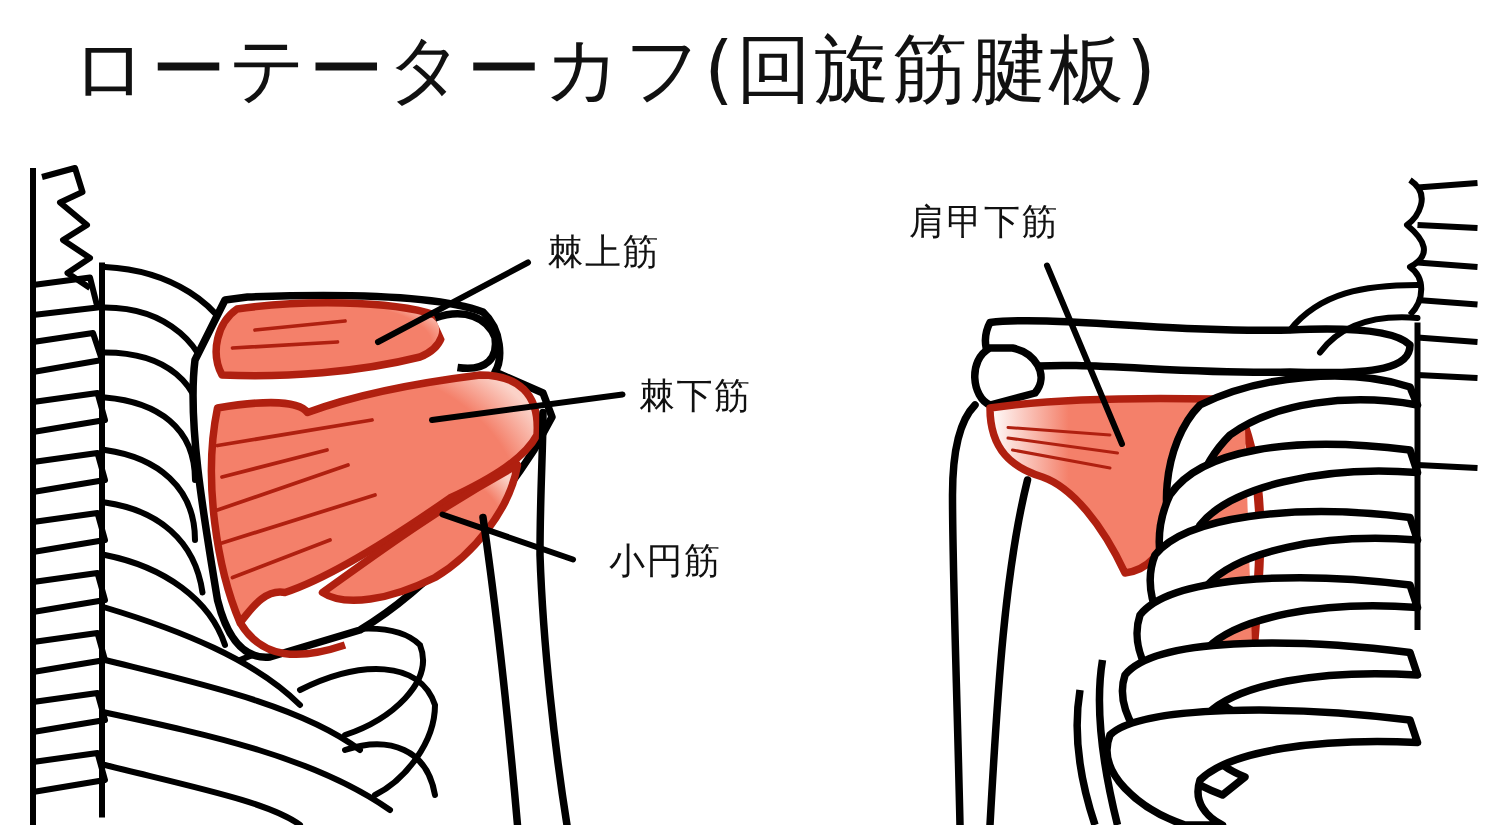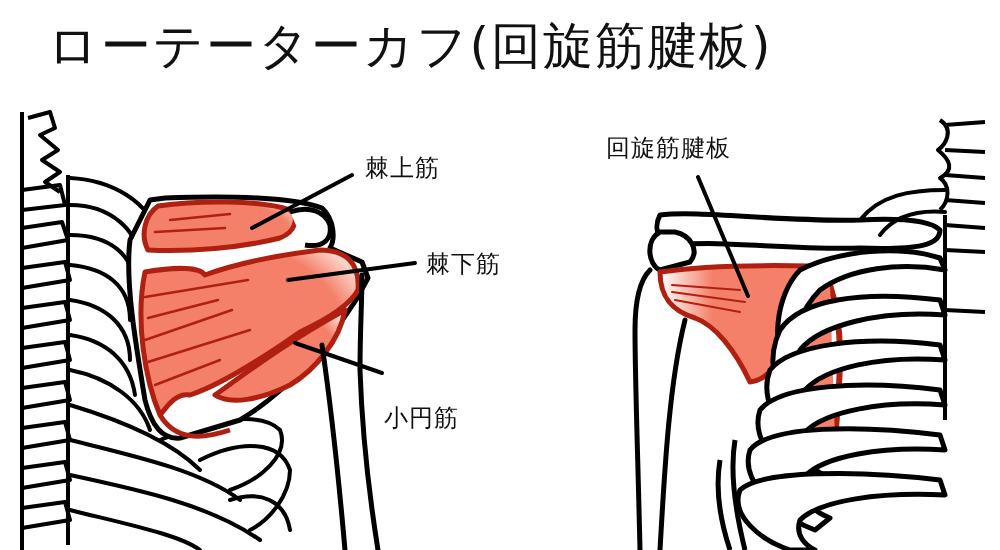--- a/index.html
+++ b/index.html
@@ -146,14 +146,14 @@
       <path d="M860,220 C880,195 910,190 945,190"></path>
       <path d="M880,235 C895,215 920,210 945,212"></path>
     </g>
 
     <line x1="698" y1="177" x2="748" y2="296" stroke="#000" stroke-width="4" stroke-linecap="round"></line>
   </g>
 </svg>
 
 <div class="label" style="left:365px; top:148px;">棘上筋</div>
 <div class="label" style="left:426px; top:244px;text-align:center;">棘下筋</div>
-<div class="label" style="left:384px; top:354px;margin-top:44px;">小円筋</div>
-<div class="label" style="left:606px; top:128px;">回旋筋腱板</div>
+<div class="label" style="left:406px; top:354px;">小円筋</div>
+<div class="label" style="left:606px; top:128px;">肩甲下筋</div>
 
 </body></html>

